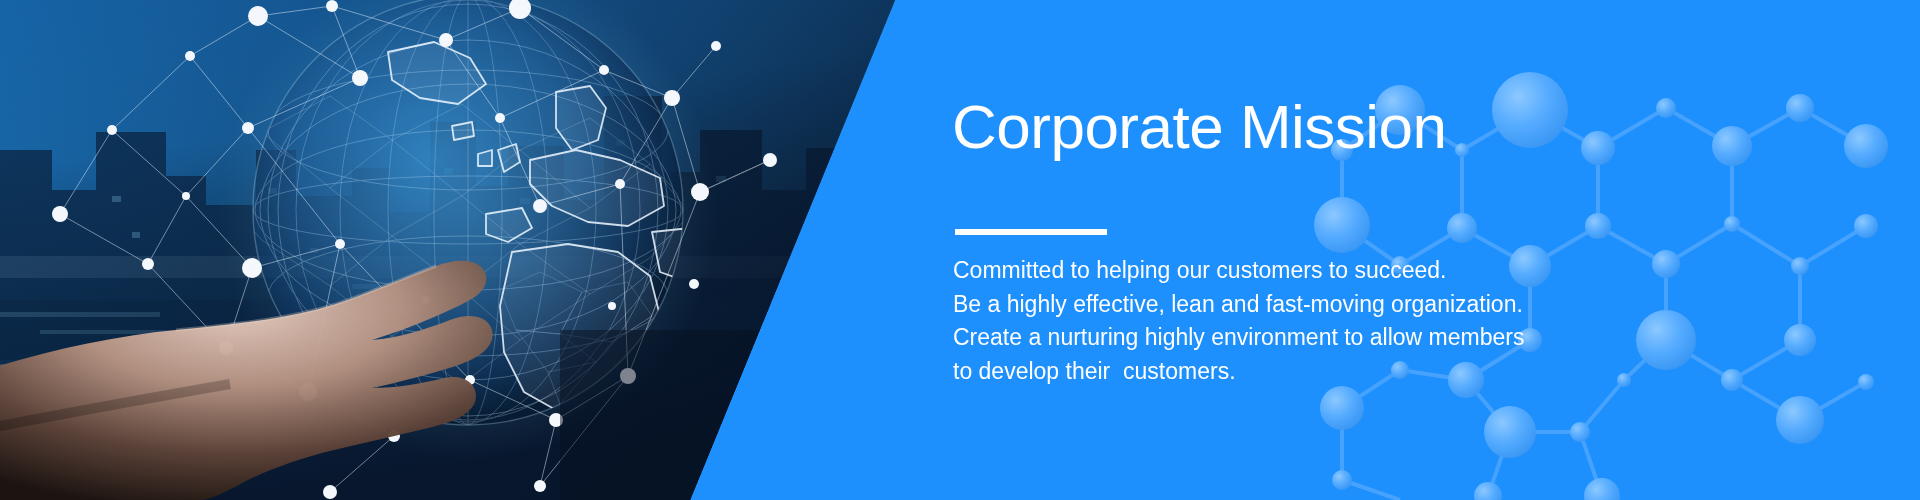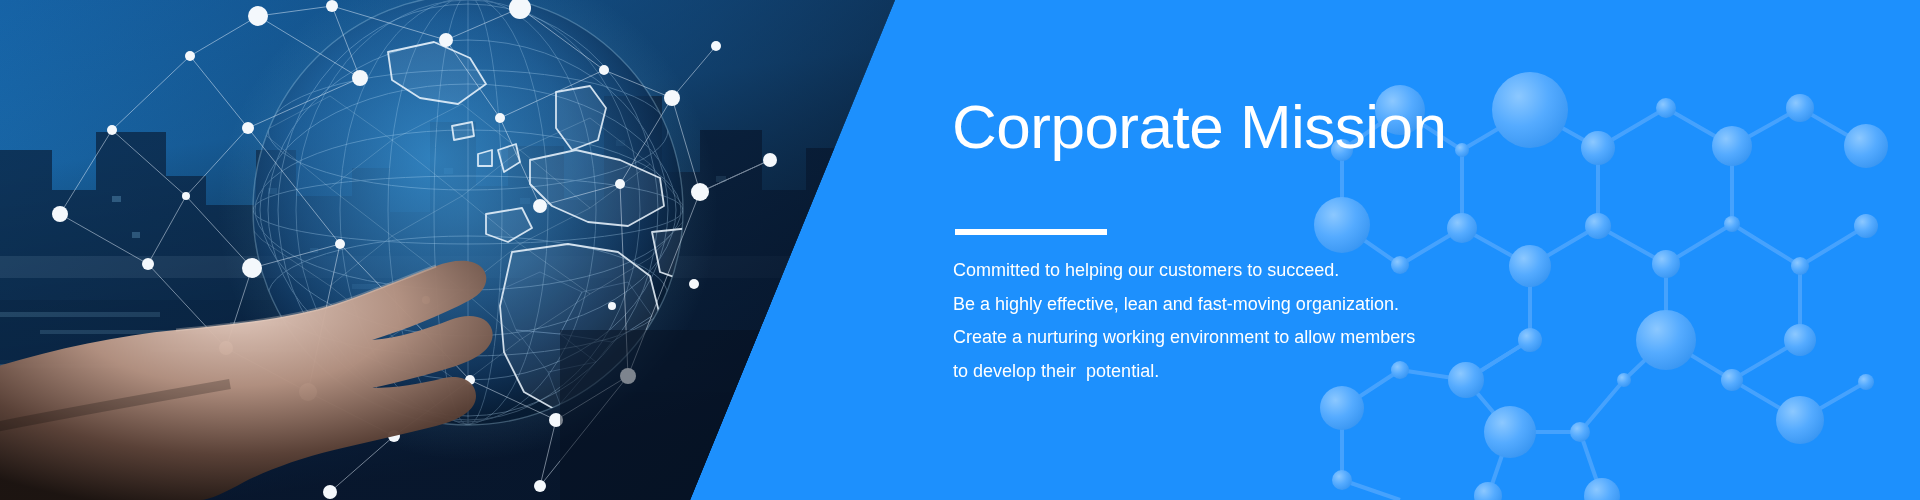--- a/index.html
+++ b/index.html
@@ -44,21 +44,21 @@
     position:absolute;left:0;top:92px;
     font-size:62px;line-height:70px;font-weight:400;
     color:#ffffff;letter-spacing:-0.5px;white-space:nowrap;
   }
   .divider{
     position:absolute;left:3px;top:229px;width:152px;height:6px;
     background:#ffffff;
   }
   .body-copy{
     position:absolute;left:1px;top:254px;width:740px;
-    color:#ffffff;font-size:18px;line-height:33.5px;font-weight:400;
+    color:#ffffff;font-size:23px;line-height:33.5px;font-weight:400;
   }
   .body-copy .line{white-space:pre;display:block;}
 </style>
 </head>
 <body>
 
 <div class="banner">
 
   <div class="blue-field"></div>
 
@@ -353,18 +353,18 @@
       <rect x="560" y="330" width="340" height="170" fill="#050f1f" opacity=".5"></rect>
     </svg>
   </div>
 
   <div class="content">
     <div class="title">Corporate Mission</div>
     <div class="divider"></div>
     <div class="body-copy">
       <span class="line">Committed to helping our customers to succeed.</span>
       <span class="line">Be a highly effective, lean and fast-moving organization.</span>
-      <span class="line">Create a nurturing working environment to allow members</span>
-      <span class="line">to develop their  potential.</span>
+      <span class="line">Create a nurturing highly environment to allow members</span>
+      <span class="line">to develop their  customers.</span>
     </div>
   </div>
 
 </div>
 
 </body></html>

